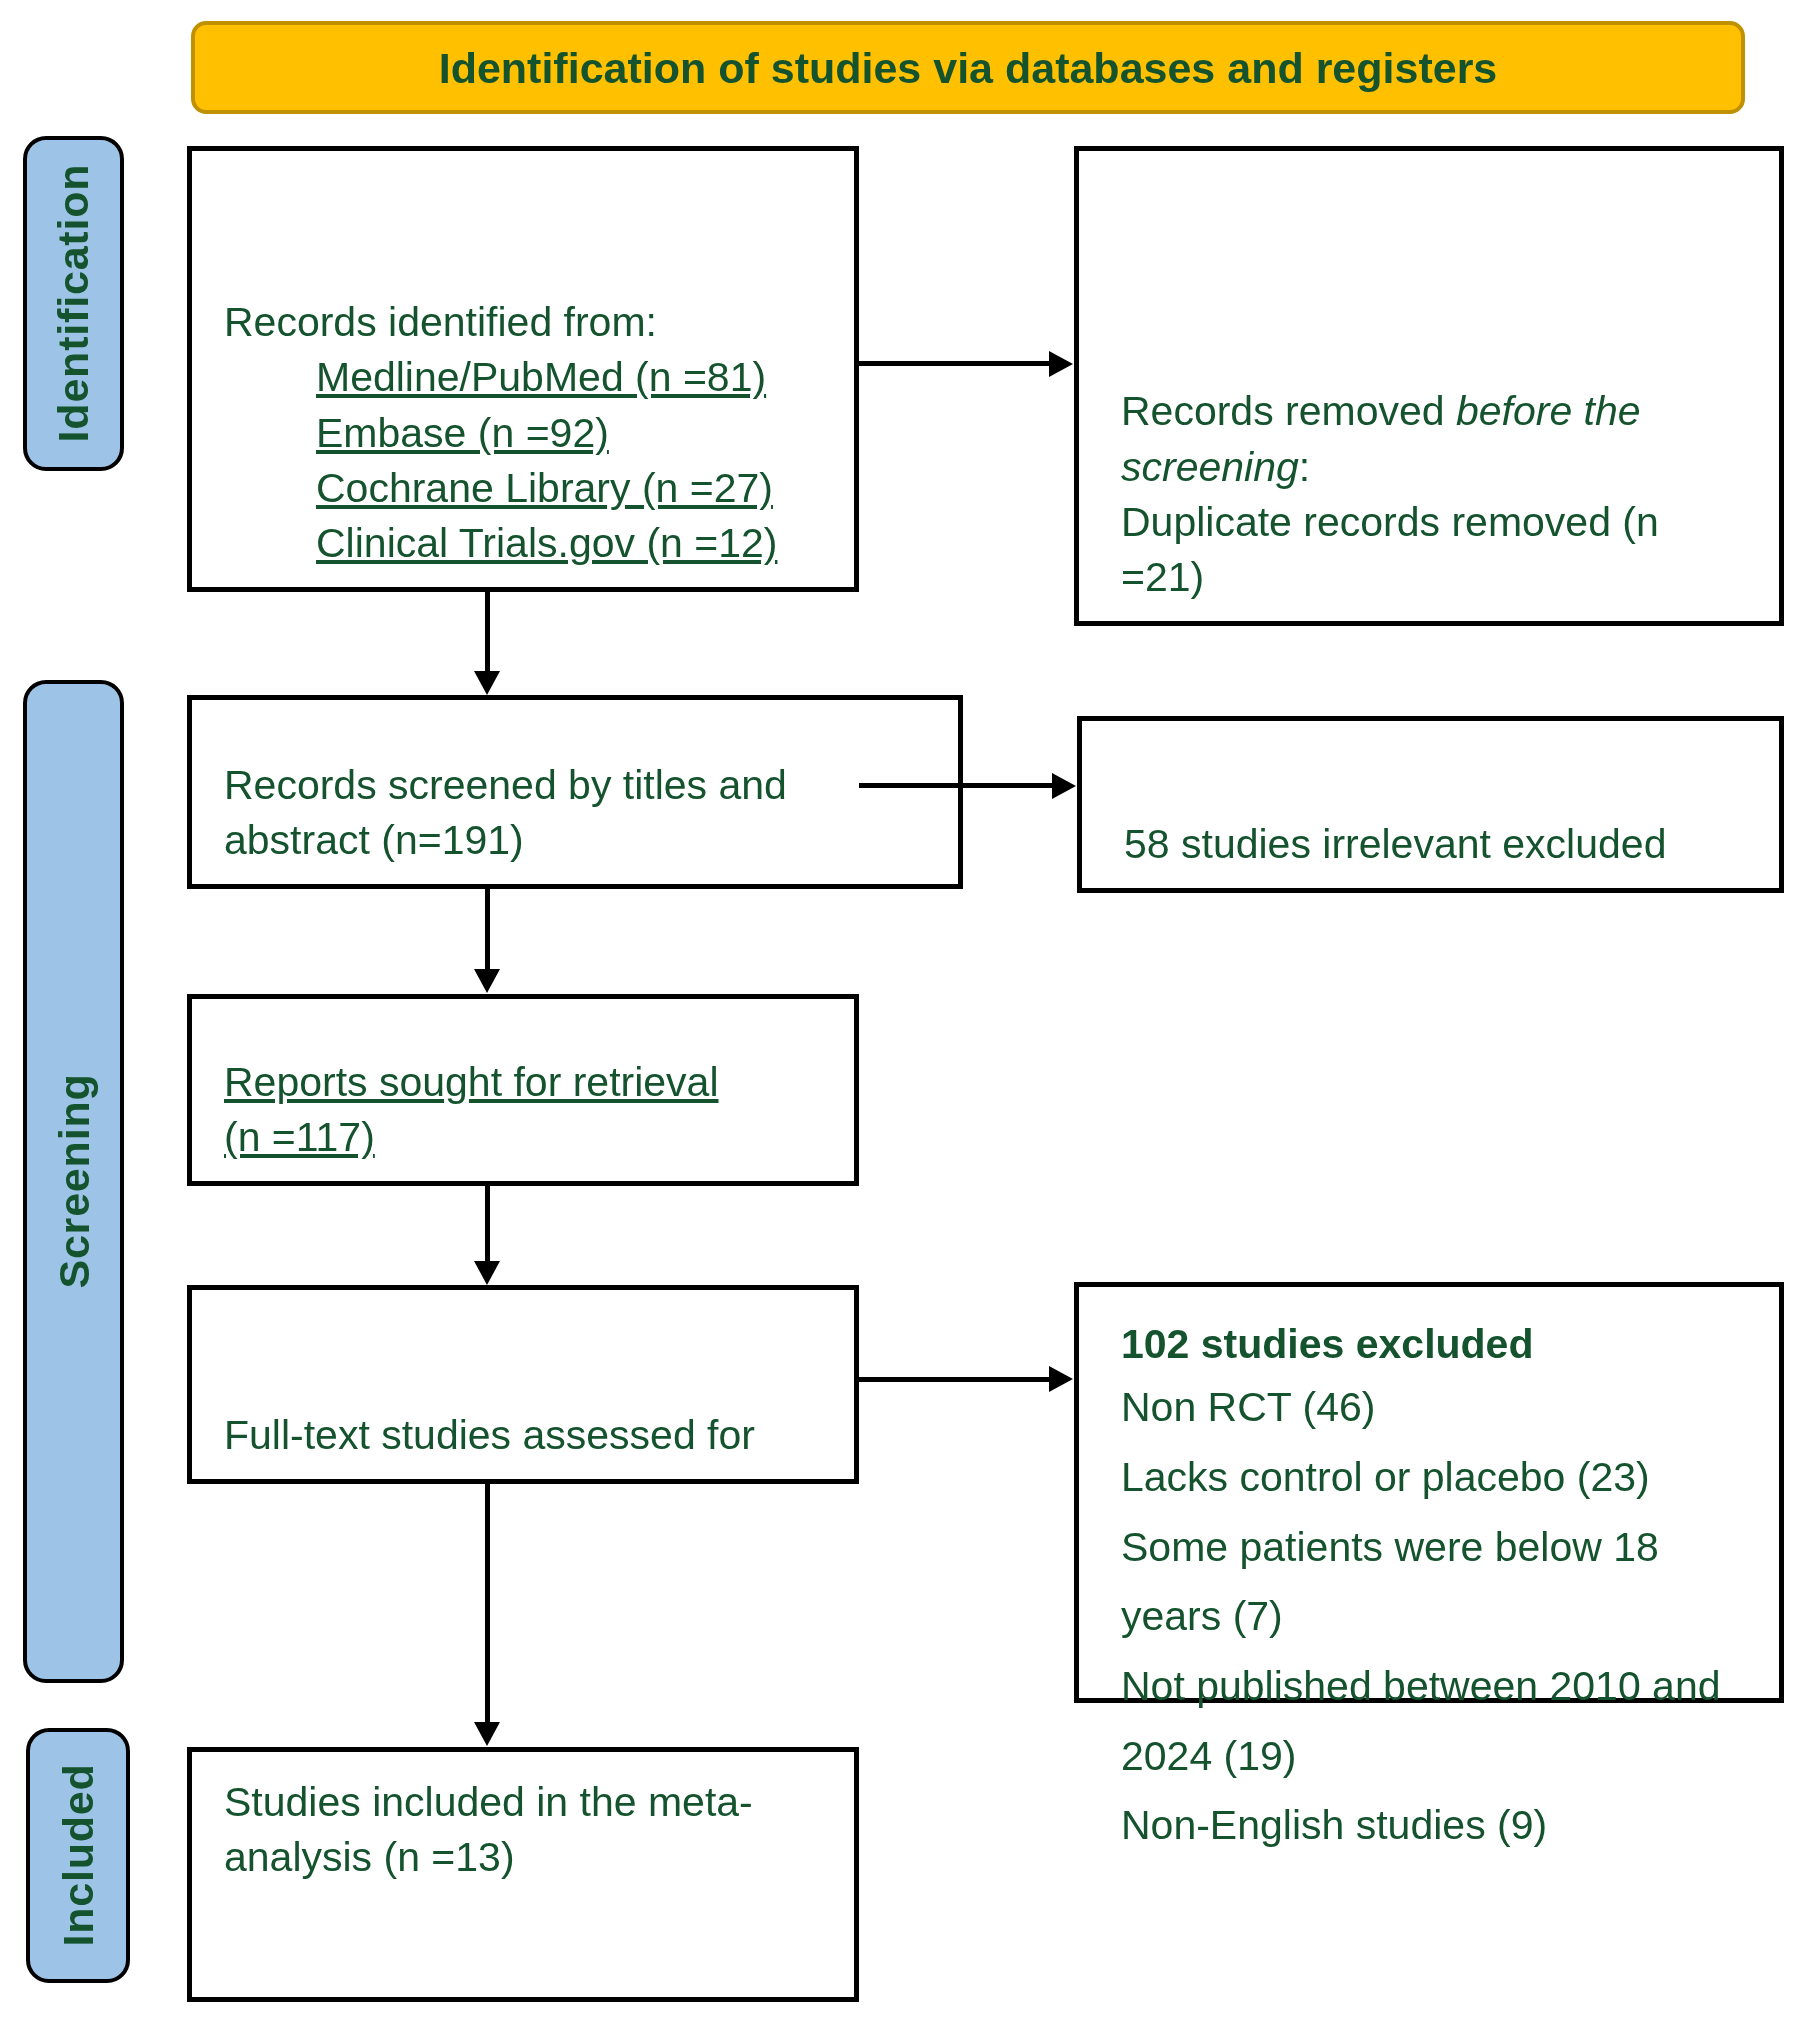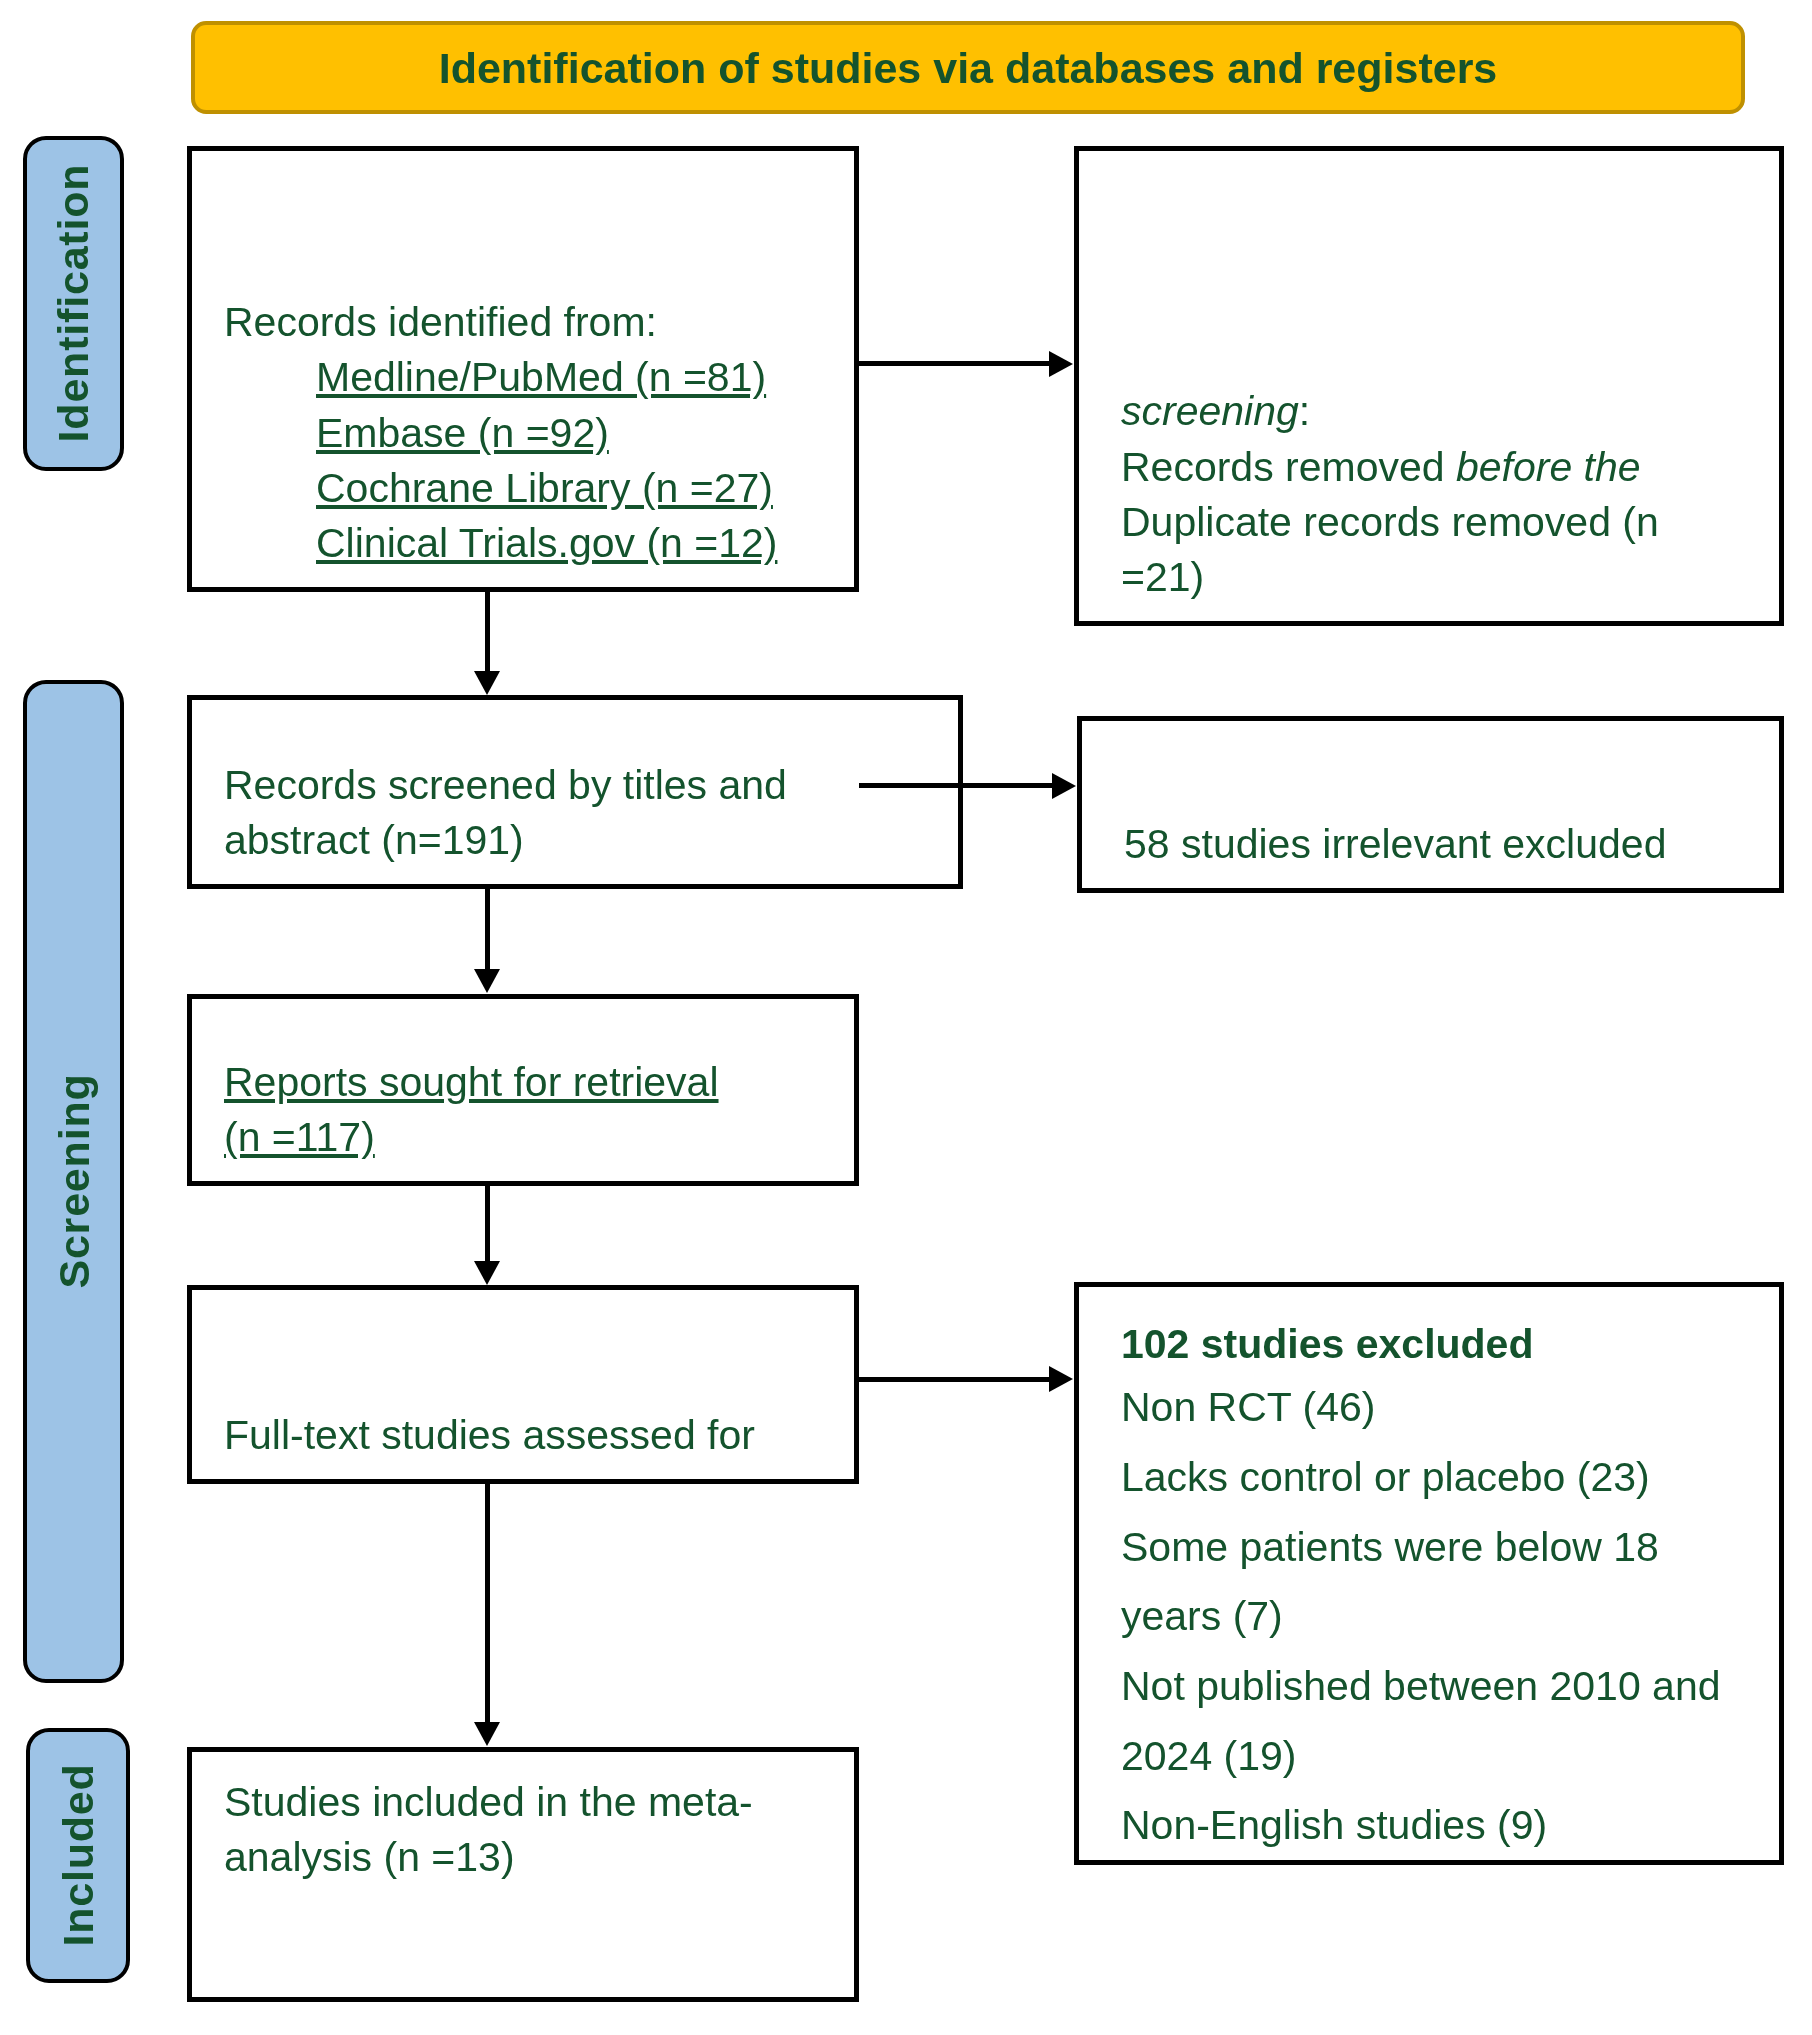--- a/index.html
+++ b/index.html
@@ -53,21 +53,21 @@
     justify-content:flex-end;
     padding:15.2px 27px 15.2px 32px;
   }
   .box1{ left:187px; top:146px;  width:672px; height:446px; }
   .box2{ left:187px; top:695px;  width:776px; height:194px; }
   .box3{ left:187px; top:994px; width:672px; height:192px;text-decoration:underline; }
   .box4{ left:187px; top:1285px; width:672px; height:199px; }
   .box5{ left:187px; top:1747px; width:672px; height:255px; justify-content:flex-start; padding-top:23px; }
   .rbox1{ left:1074px; top:146px;  width:710px; height:480px; padding-left:42px; }
   .rbox2{ left:1077px; top:716px;  width:707px; height:177px; padding-left:42px; }
-  .rbox3{ left:1074px; top:1282px; width:710px; height:583px; justify-content:flex-start; padding-top:32px; padding-left:42px; padding-right:29px; }
+  .rbox3{ left:1074px; top:1282px; width:710px; height:421px; justify-content:flex-start; padding-top:32px; padding-left:42px; padding-right:29px; }
   .indent{ margin-left:92px;text-decoration:underline; }
   .rbox3 .heading{ font-weight:bold; line-height:1.25; margin:0 0 3px 0; }
   .rbox3 .item{ line-height:1.7; margin:0; }
   .line{ position:absolute; background:#000000; }
   .head-right{
     position:absolute; width:0; height:0;
     border-top:13.7px solid transparent;
     border-bottom:13.7px solid transparent;
     border-left:24.4px solid #000000;
   }
@@ -101,22 +101,22 @@
     <div>Records identified from:</div>
     <div class="indent">
       <div>Medline/PubMed (n =81)</div>
       <div>Embase (n =92)</div>
       <div>Cochrane Library (n =27)</div>
       <div>Clinical Trials.gov (n =12)</div>
     </div>
   </div>
 
   <div class="fbox rbox1">
+    <div><span>Records removed </span><i>before the</i></div>
     <div><i>screening</i><span>:</span></div>
-    <div><span>Records removed </span><i>before the</i></div>
     <div>Duplicate records removed (n =21)</div>
   </div>
 
   <div class="fbox box2">
     <div>Records screened by titles and</div>
     <div>abstract (n=191)</div>
   </div>
 
   <div class="fbox rbox2">
     <div>58 studies irrelevant excluded</div>

